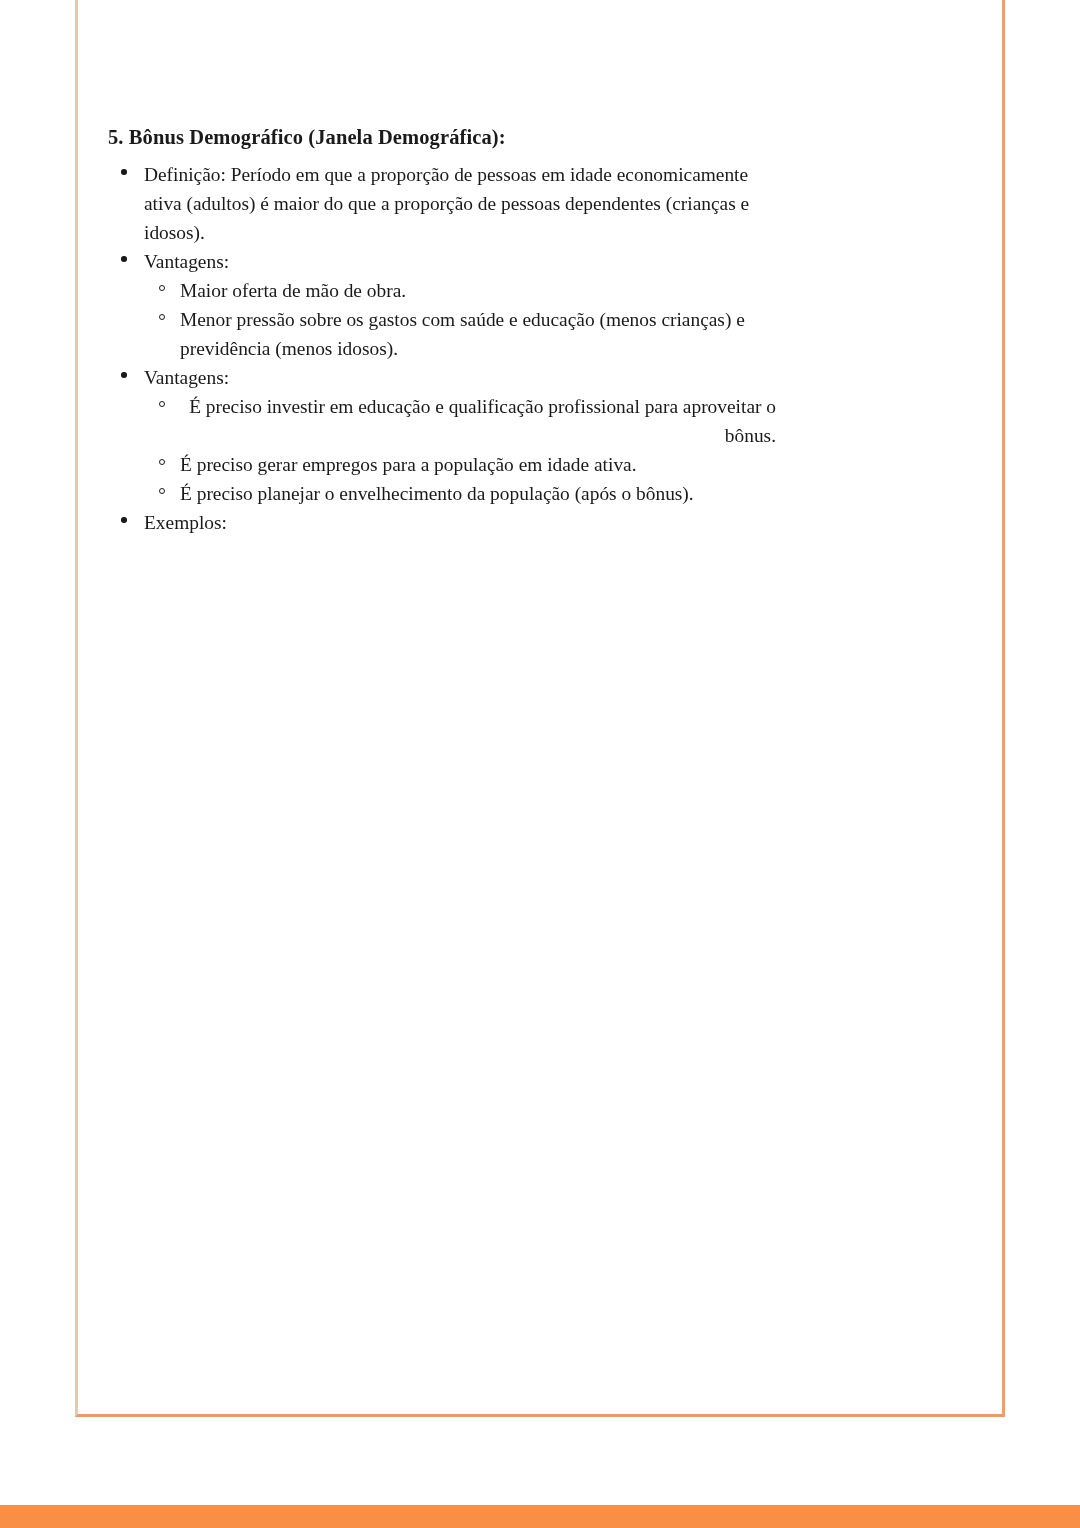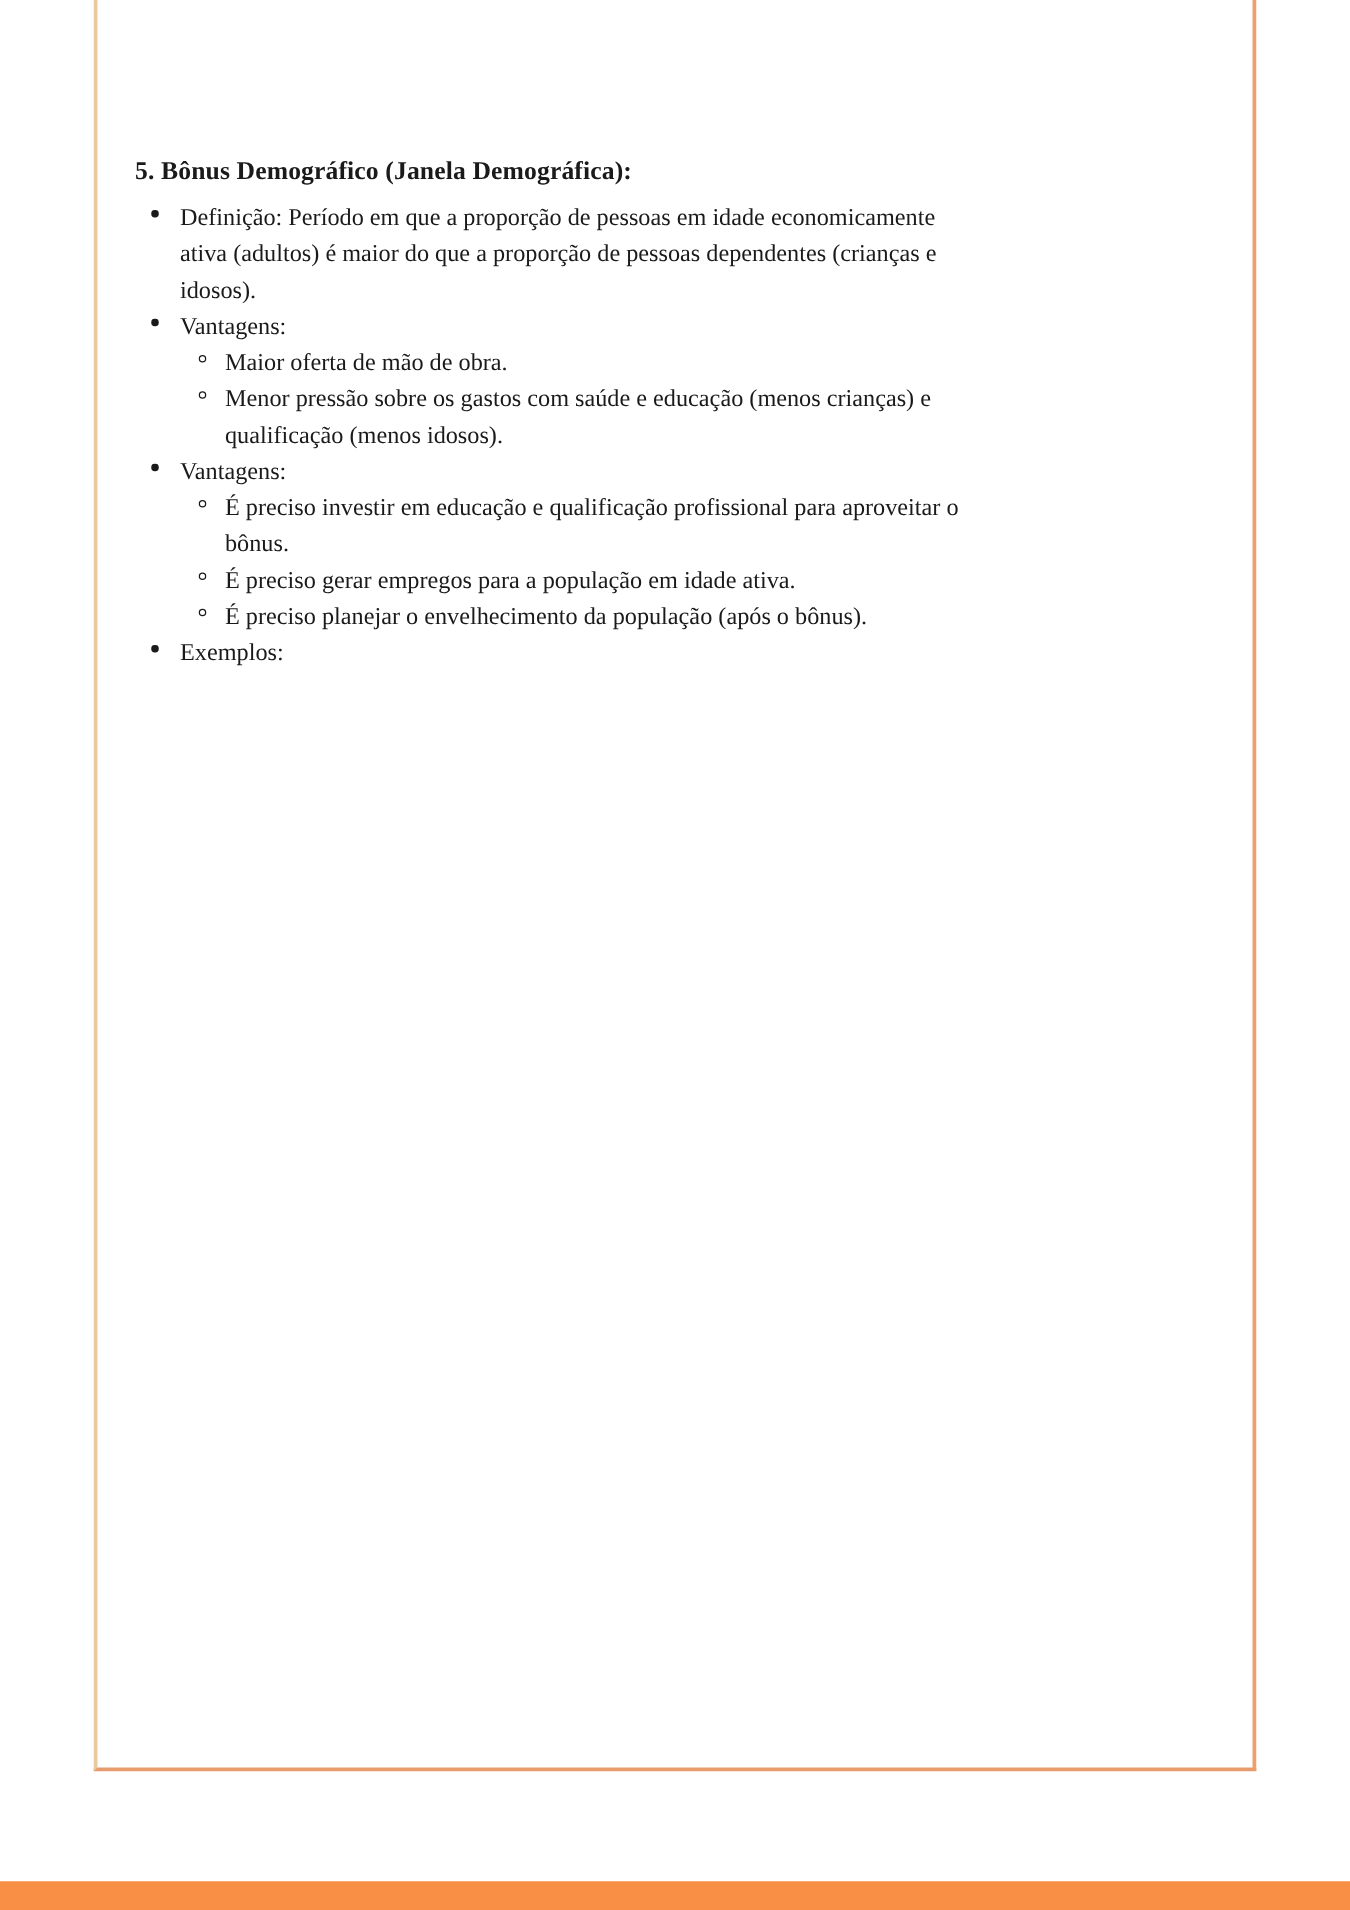--- a/index.html
+++ b/index.html
@@ -130,21 +130,21 @@
     width: 10px;
     line-height: 29px;
   }
   .l2-item > .item-text {
     display: block;
   }
 
   
   .wrap-a > .item-text { padding-right: 160px; }
   .wrap-b > .item-text { padding-right: 104px; }
-  .wrap-d > .item-text { padding-right: 88px; }
+  .wrap-d > .item-text { padding-right: 88px; text-align: right; }
 </style>
 </head>
 <body style="color: rgb(26, 26, 26);">
 
 <div class="page-frame" style="border-left-color: rgb(232, 201, 160); border-right-color: rgb(239, 159, 110); border-bottom-color: rgb(232, 155, 108);"></div>
 
 <div class="content">
 
   <div class="doc-heading">5. Bônus Demográfico (Janela Demográfica):</div>
 
@@ -158,21 +158,21 @@
     <li class="l1-item">
       <span class="marker"><span class="disc"></span></span>
       <span class="item-text">Vantagens:</span>
       <ul class="l2-list">
         <li class="l2-item">
           <span class="marker"><span class="circ"></span></span>
           <span class="item-text">Maior oferta de mão de obra.</span>
         </li>
         <li class="l2-item wrap-b">
           <span class="marker"><span class="circ"></span></span>
-          <span class="item-text">Menor pressão sobre os gastos com saúde e educação (menos crianças) e qualificação (menos idosos).</span>
+          <span class="item-text">Menor pressão sobre os gastos com saúde e educação (menos crianças) e previdência (menos idosos).</span>
         </li>
       </ul>
     </li>
 
     <li class="l1-item">
       <span class="marker"><span class="disc"></span></span>
       <span class="item-text">Vantagens:</span>
       <ul class="l2-list">
         <li class="l2-item wrap-d">
           <span class="marker"><span class="circ"></span></span>

